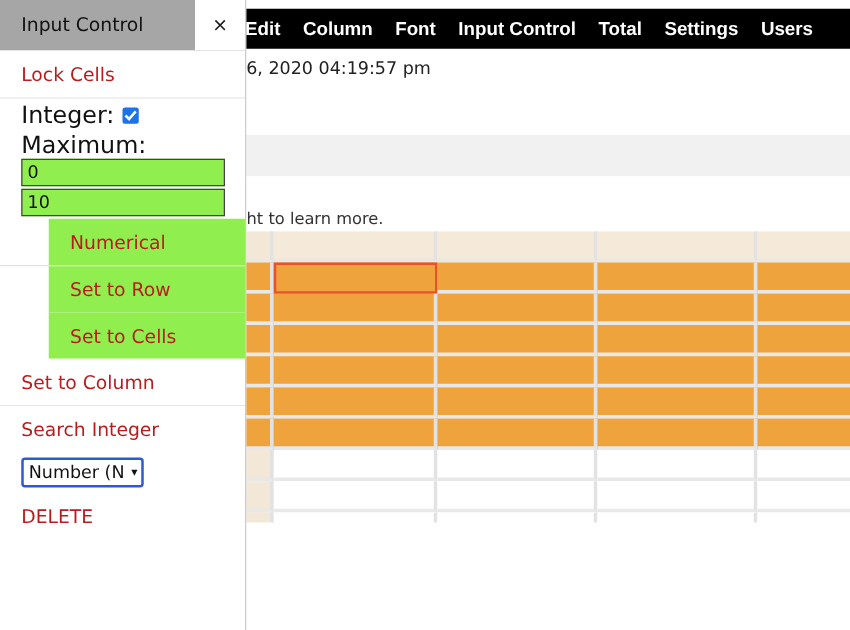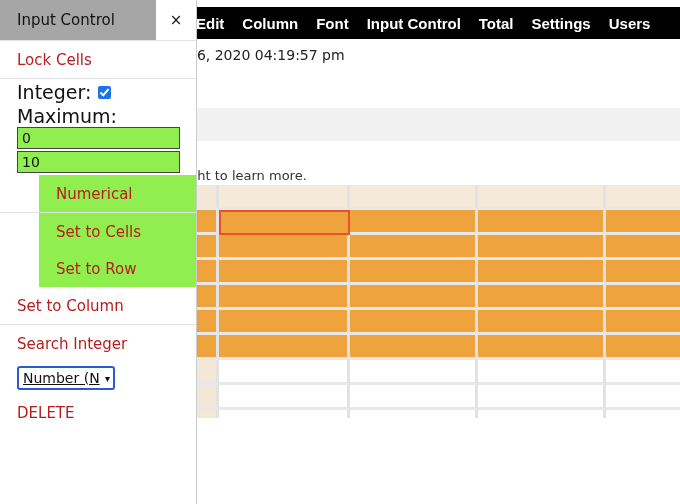--- a/index.html
+++ b/index.html
@@ -271,21 +271,20 @@
     background: #ffffff;
     display: flex;
     align-items: center;
     padding-left: 4px;
     font-size: 14px;
     color: #111111;
     overflow: hidden;
     white-space: nowrap;
     cursor: pointer;
     position: relative;
-    text-decoration: underline;
   }
   .fake-select .sel-text {
     overflow: hidden;
     white-space: nowrap;
     flex: 1;
   }
   .fake-select .sel-arrow {
     position: absolute;
     right: 3px;
     top: 50%;
@@ -429,25 +428,25 @@
       <input class="text-input" type="text" value="10" style="">
     </div>
 
     <div class="menu-item hl">
       <span>Numerical</span>
     </div>
 
     <div class="divider"></div>
 
     <div class="menu-item hl">
+      <span>Set to Row</span>
+    </div>
+
+    <div class="menu-item hl">
       <span>Set to Cells</span>
-    </div>
-
-    <div class="menu-item hl">
-      <span>Set to Row</span>
     </div>
 
     <div class="menu-item">
       <span>Set to Column</span>
     </div>
 
     <div class="divider"></div>
 
     <div class="menu-item">
       <span>Search Integer</span>

